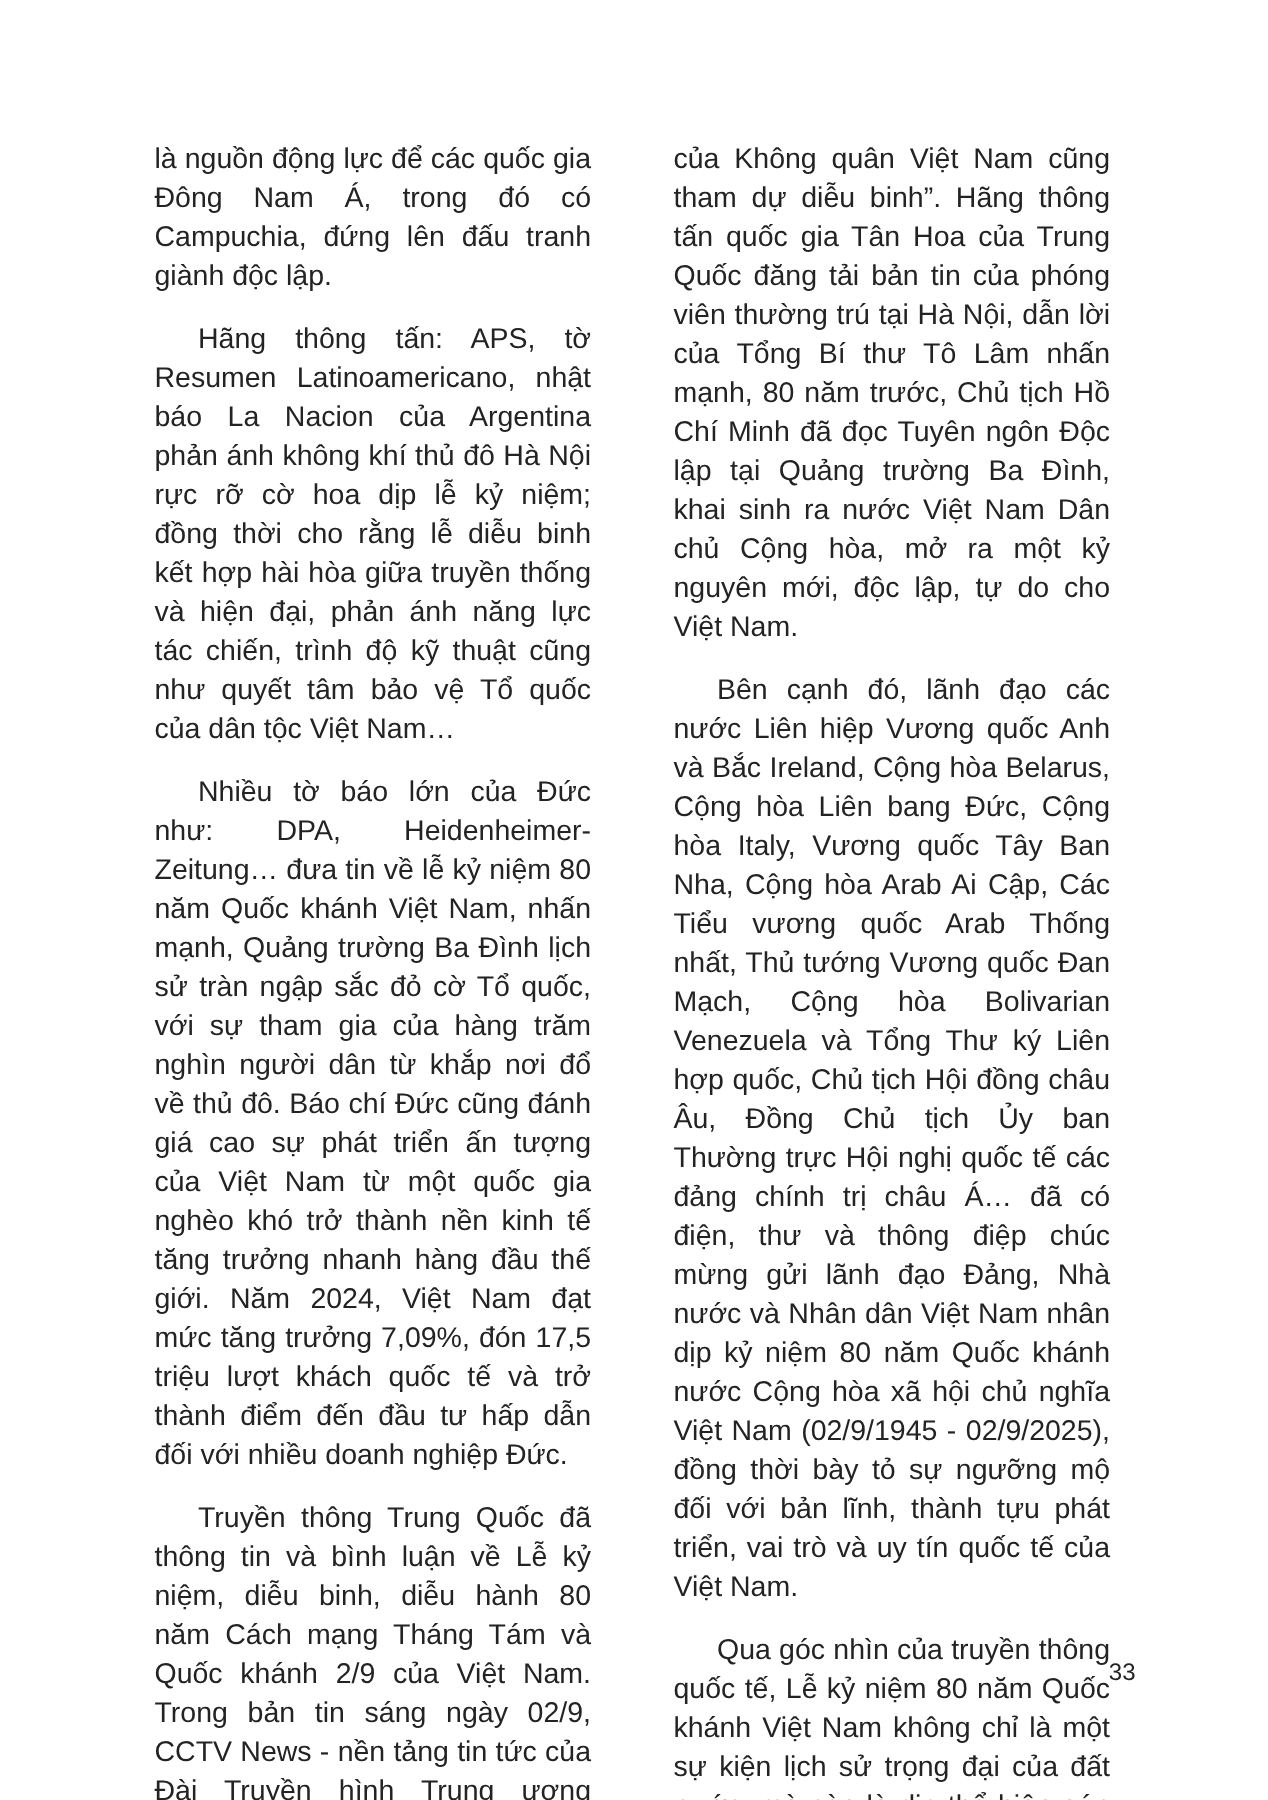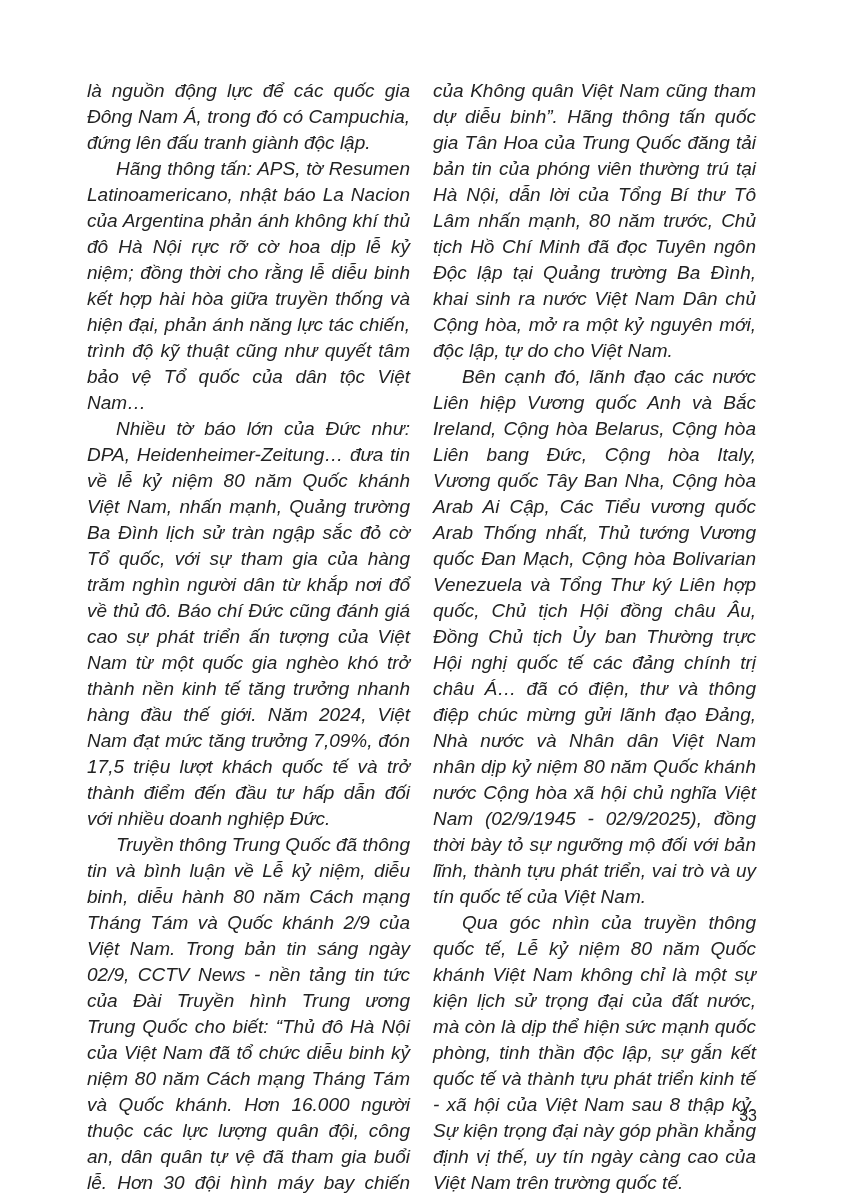--- a/index.html
+++ b/index.html
@@ -23,22 +23,21 @@
     display: flex;
     gap: 23px;
   }
   .col {
     width: 323px;
     font-size: 19px;
     line-height: 26px;
     text-align: justify;
   }
   .col p {
-    margin: 0;
-    font-style: italic;
+    margin: 16px;
   }
   .col p.ind {
     text-indent: 29px;
   }
   .attribution {
     font-weight: bold;
     font-style: italic;
     font-size: 16.8px;
     white-space: nowrap;
     text-align: left;

